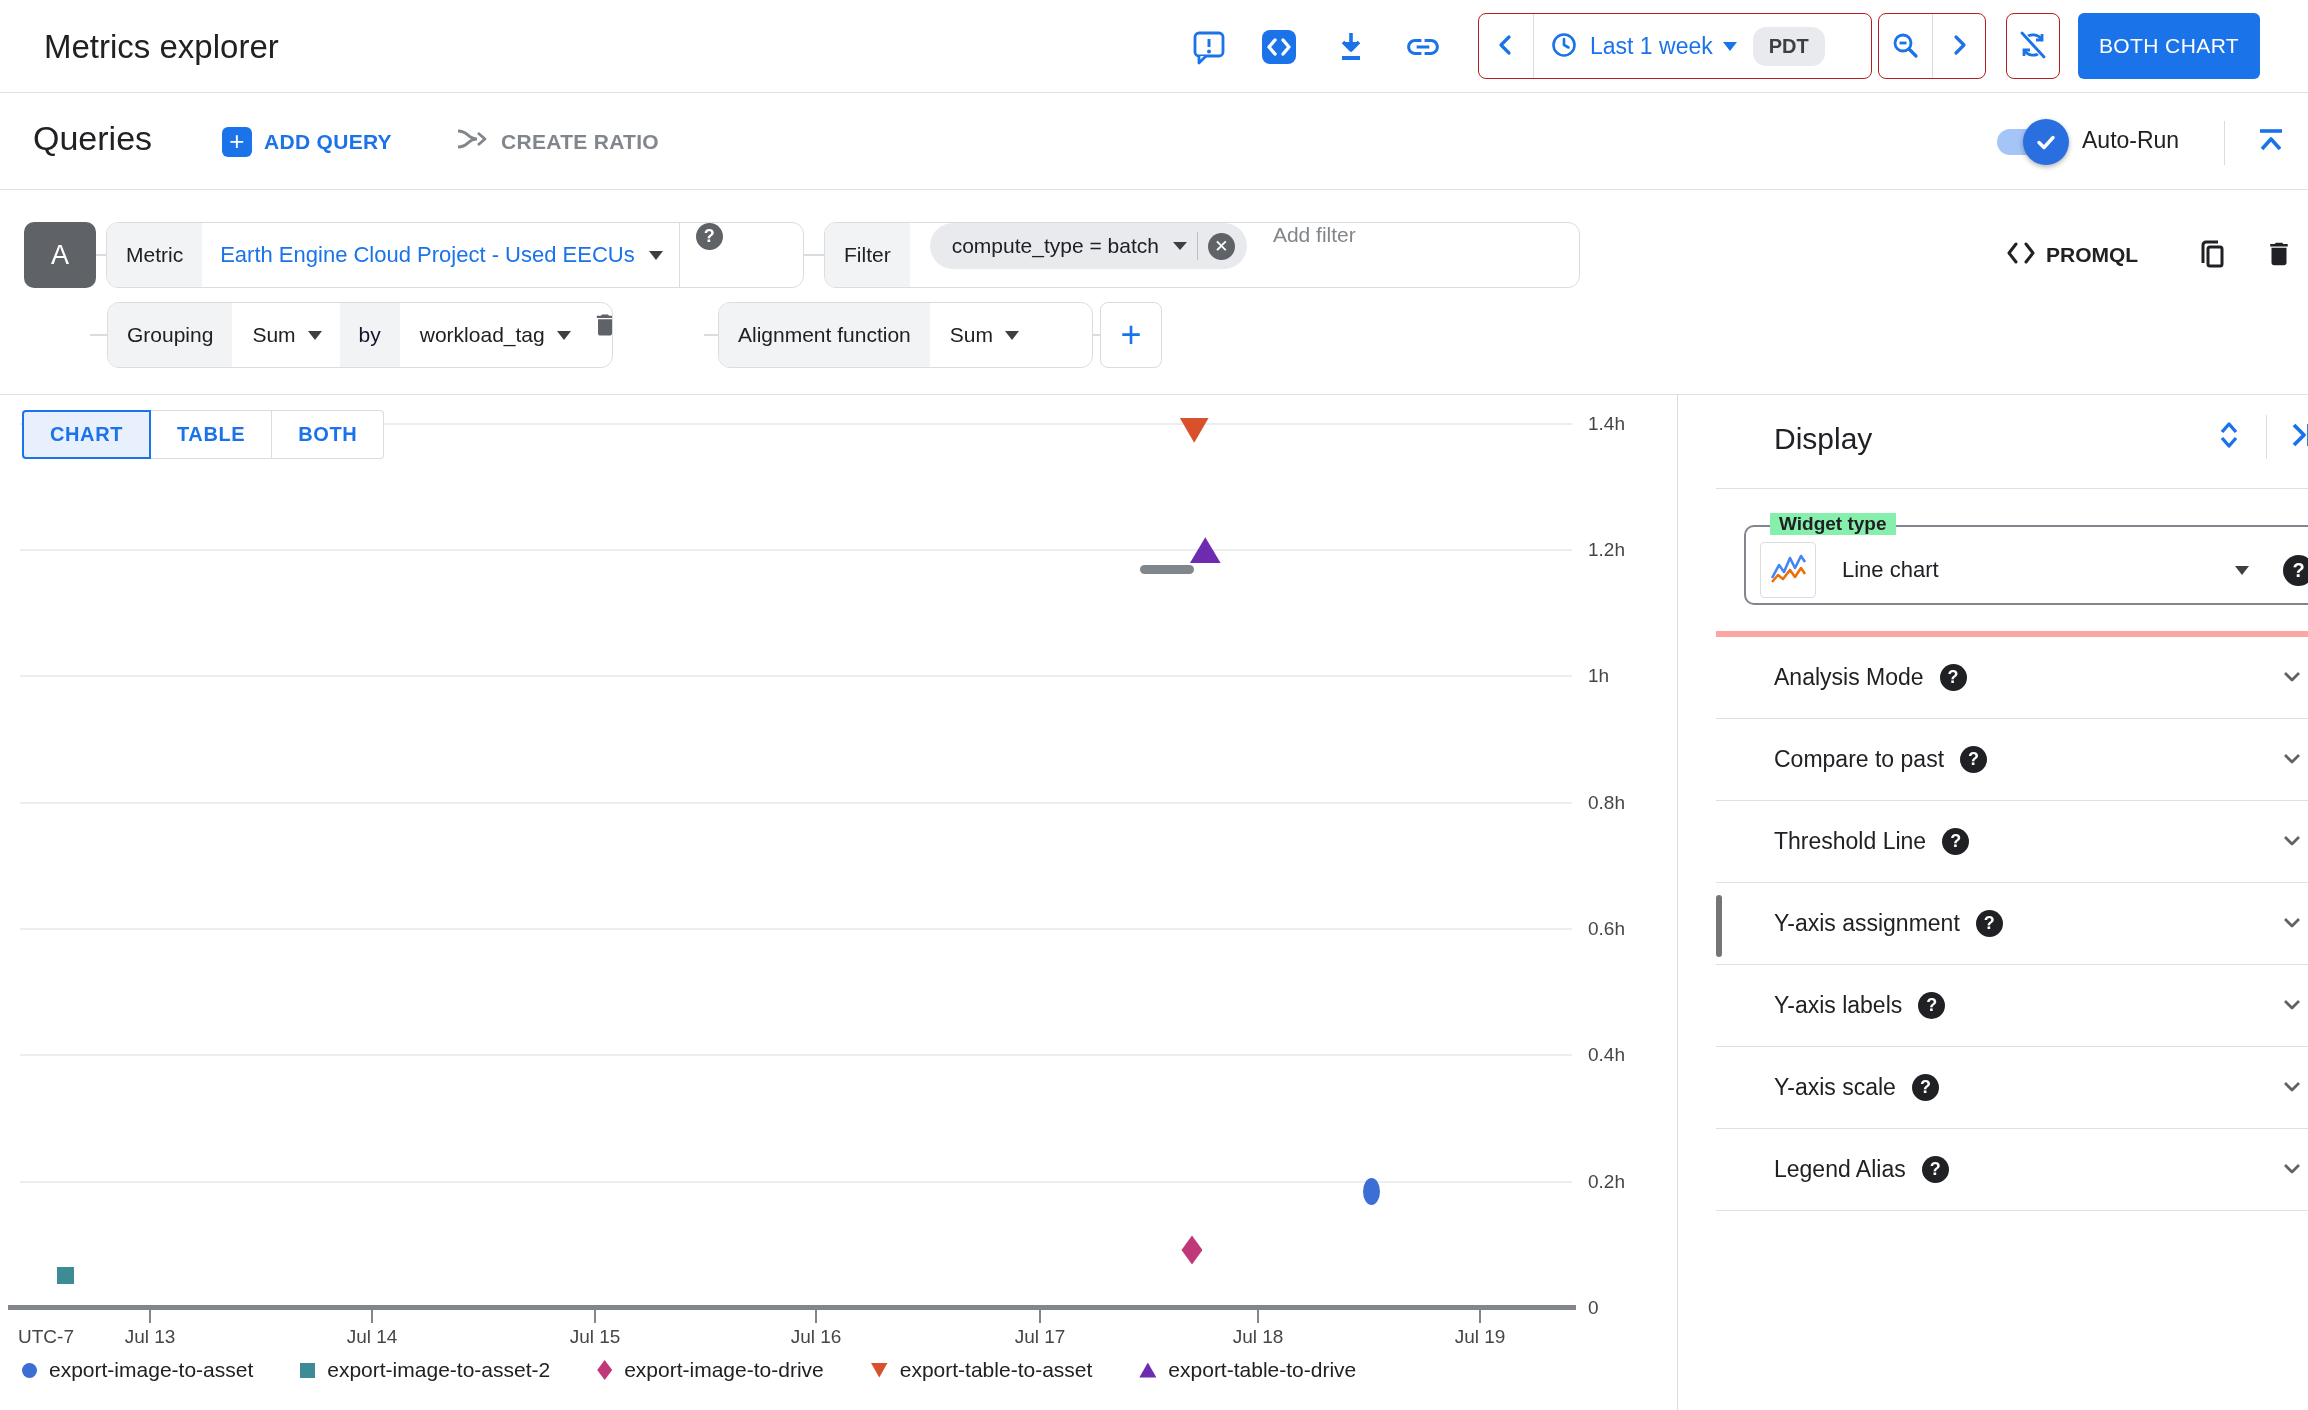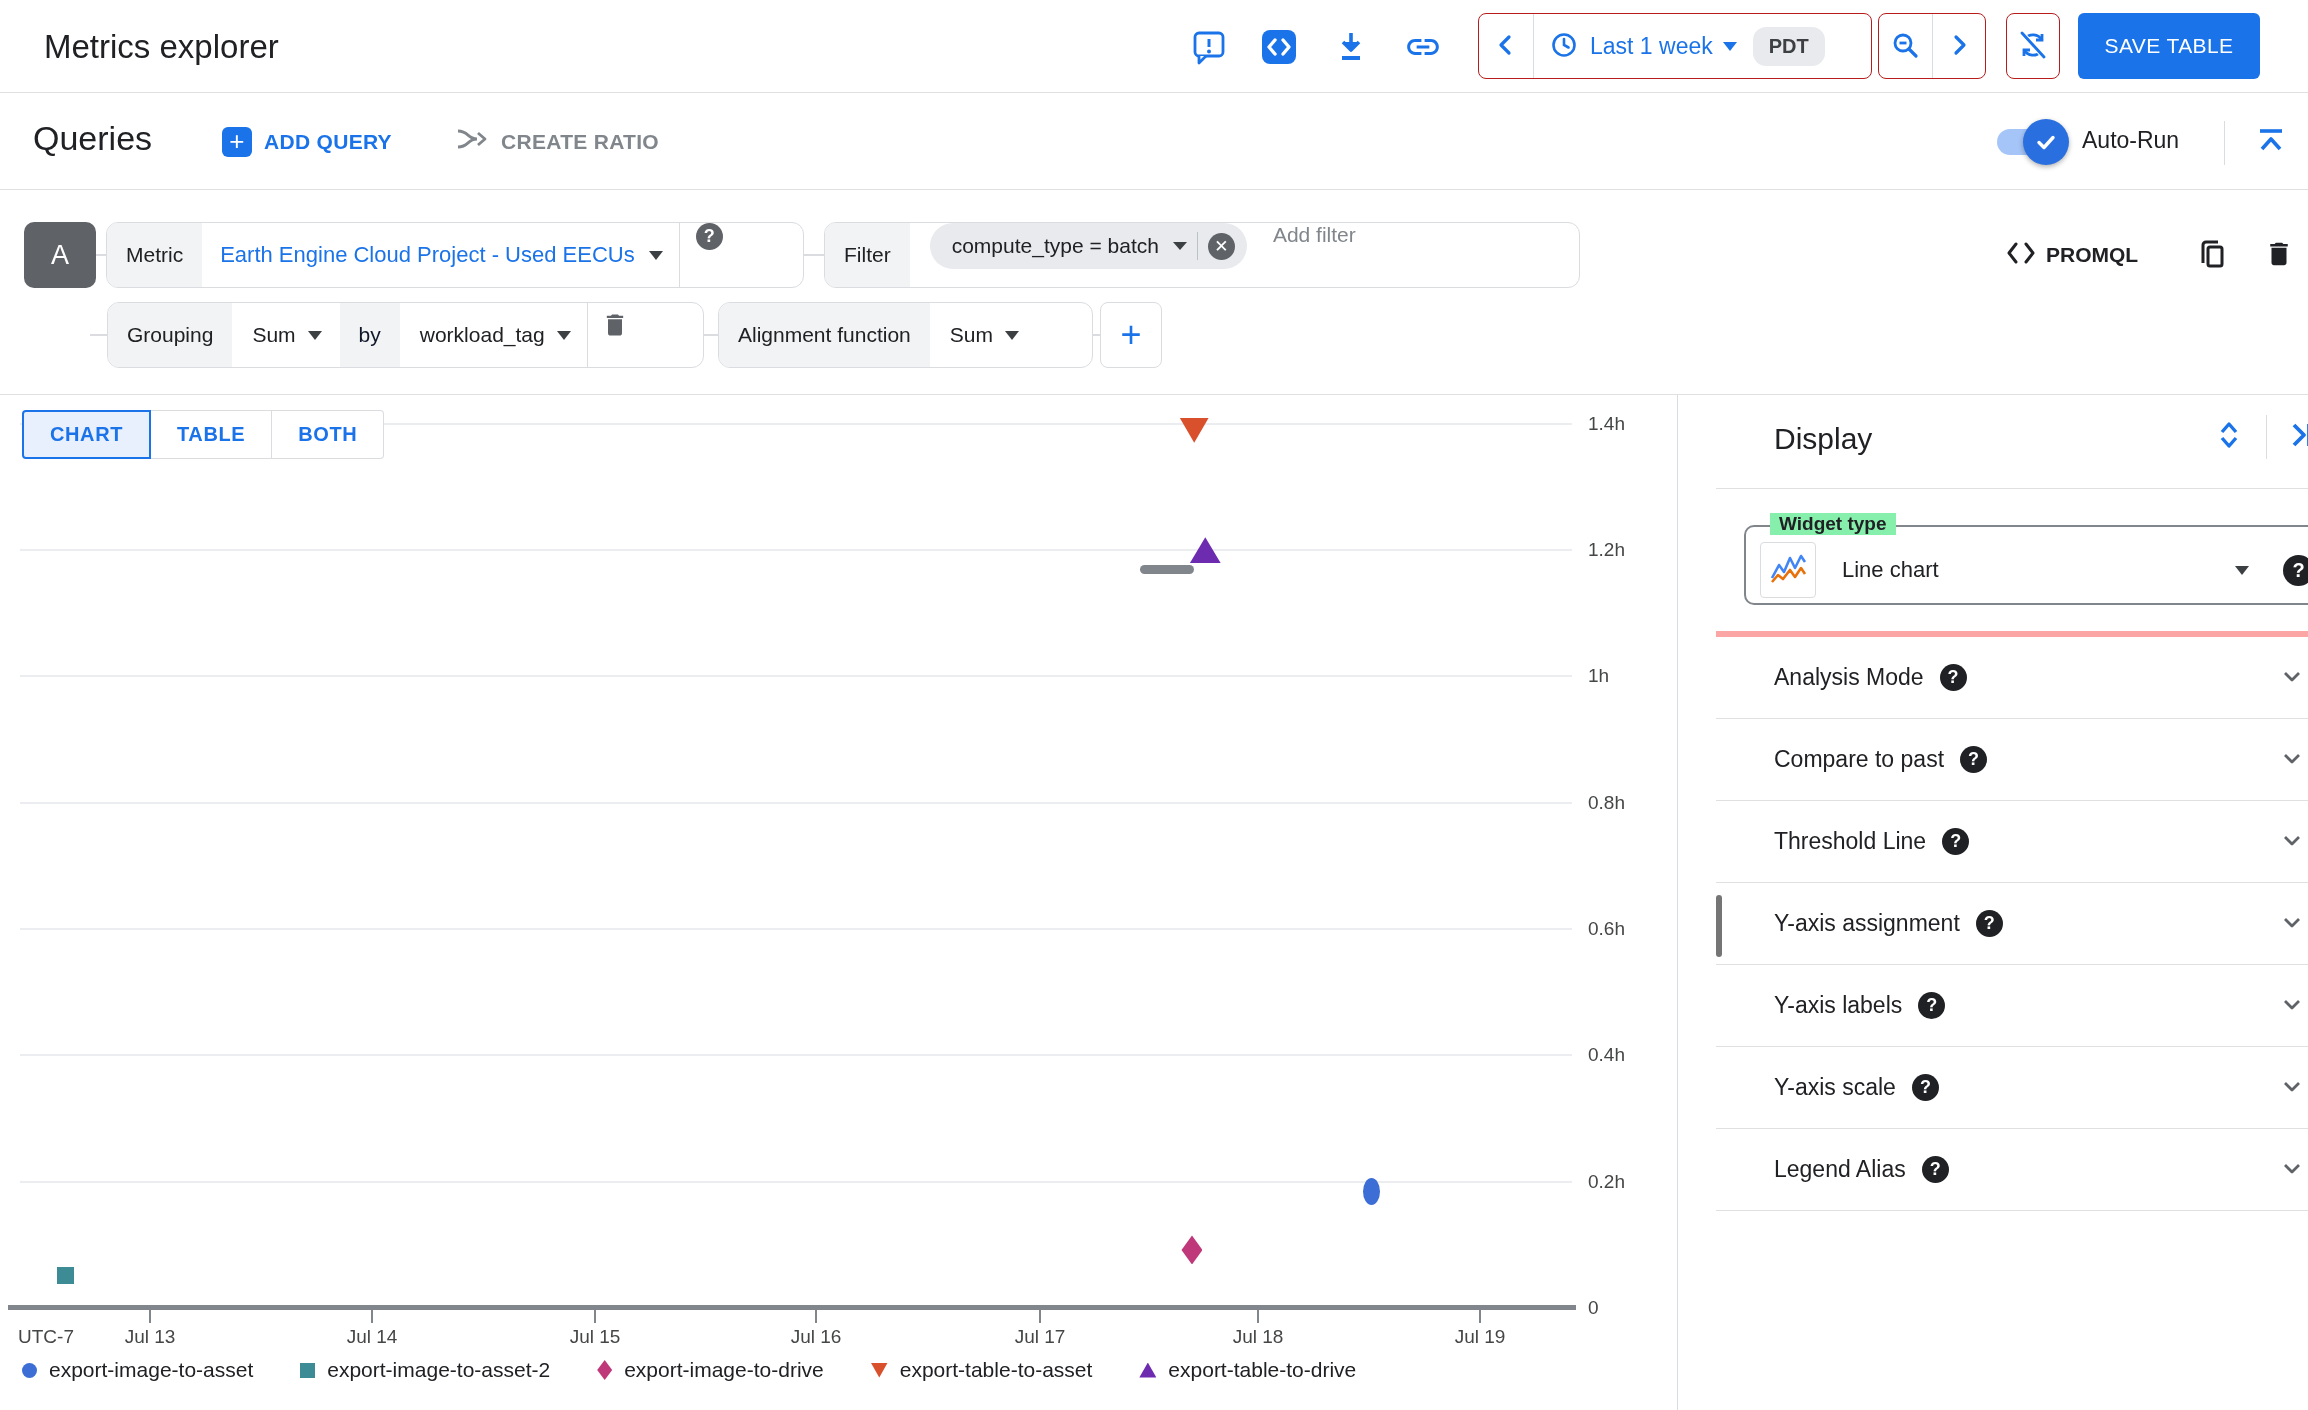--- a/index.html
+++ b/index.html
@@ -182,21 +182,21 @@
             <path d="M25 5 v6 h-6" fill="none" stroke="#1a73e8" stroke-width="2.8"></path>
             <path d="M7 21 A10.5 10.5 0 0 0 24 22.5" fill="none" stroke="#1a73e8" stroke-width="2.8"></path>
             <path d="M7 27 v-6 h6" fill="none" stroke="#1a73e8" stroke-width="2.8"></path>
             <line x1="5" y1="4" x2="27" y2="28" stroke="#fff" stroke-width="5"></line>
             <line x1="5" y1="4" x2="27" y2="28" stroke="#1a73e8" stroke-width="2.8" stroke-linecap="round"></line>
           </svg>
         </span>
       </button>
     </div>
 
-    <button id="save-chart">SAVE TABLE</button>
+    <button id="save-chart">BOTH CHART</button>
   </div>
 
   <div id="queries-bar">
     <div id="queries-title">Queries</div>
 
     <button class="blue-action" style="left:222px">
       <span class="plus-box">+</span>
       <span>ADD QUERY</span>
     </button>
 
@@ -275,21 +275,21 @@
             </svg></span>
       </button>
       <button class="icon-btn-sq" style="margin-left:12px;">
         <span><svg width="30" height="30" viewBox="0 0 24 24" fill="#202124">
               <path d="M6 19c0 1.1.9 2 2 2h8c1.1 0 2-.9 2-2V7H6v12zM19 4h-3.5l-1-1h-5l-1 1H5v2h14V4z"></path>
             </svg></span>
       </button>
     </div>
 
     <div class="connector" style="left:90px; top:144px; width:17px;"></div>
-    <div class="fieldgroup" style="left:107px; top:112px; width:597px;">
+    <div class="fieldgroup" style="left:107px; top:112px; width:506px;">
       <span class="seg-label">Grouping</span>
       <button class="flex" style="height:100%;">
         <span class="plain-value">Sum</span>
         <span class="caret"></span>
       </button>
       <span class="seg-label gray" style="margin-left:18px;">by</span>
       <button class="flex" style="height:100%;">
         <span class="plain-value">workload_tag</span>
         <span class="caret"></span>
       </button>

